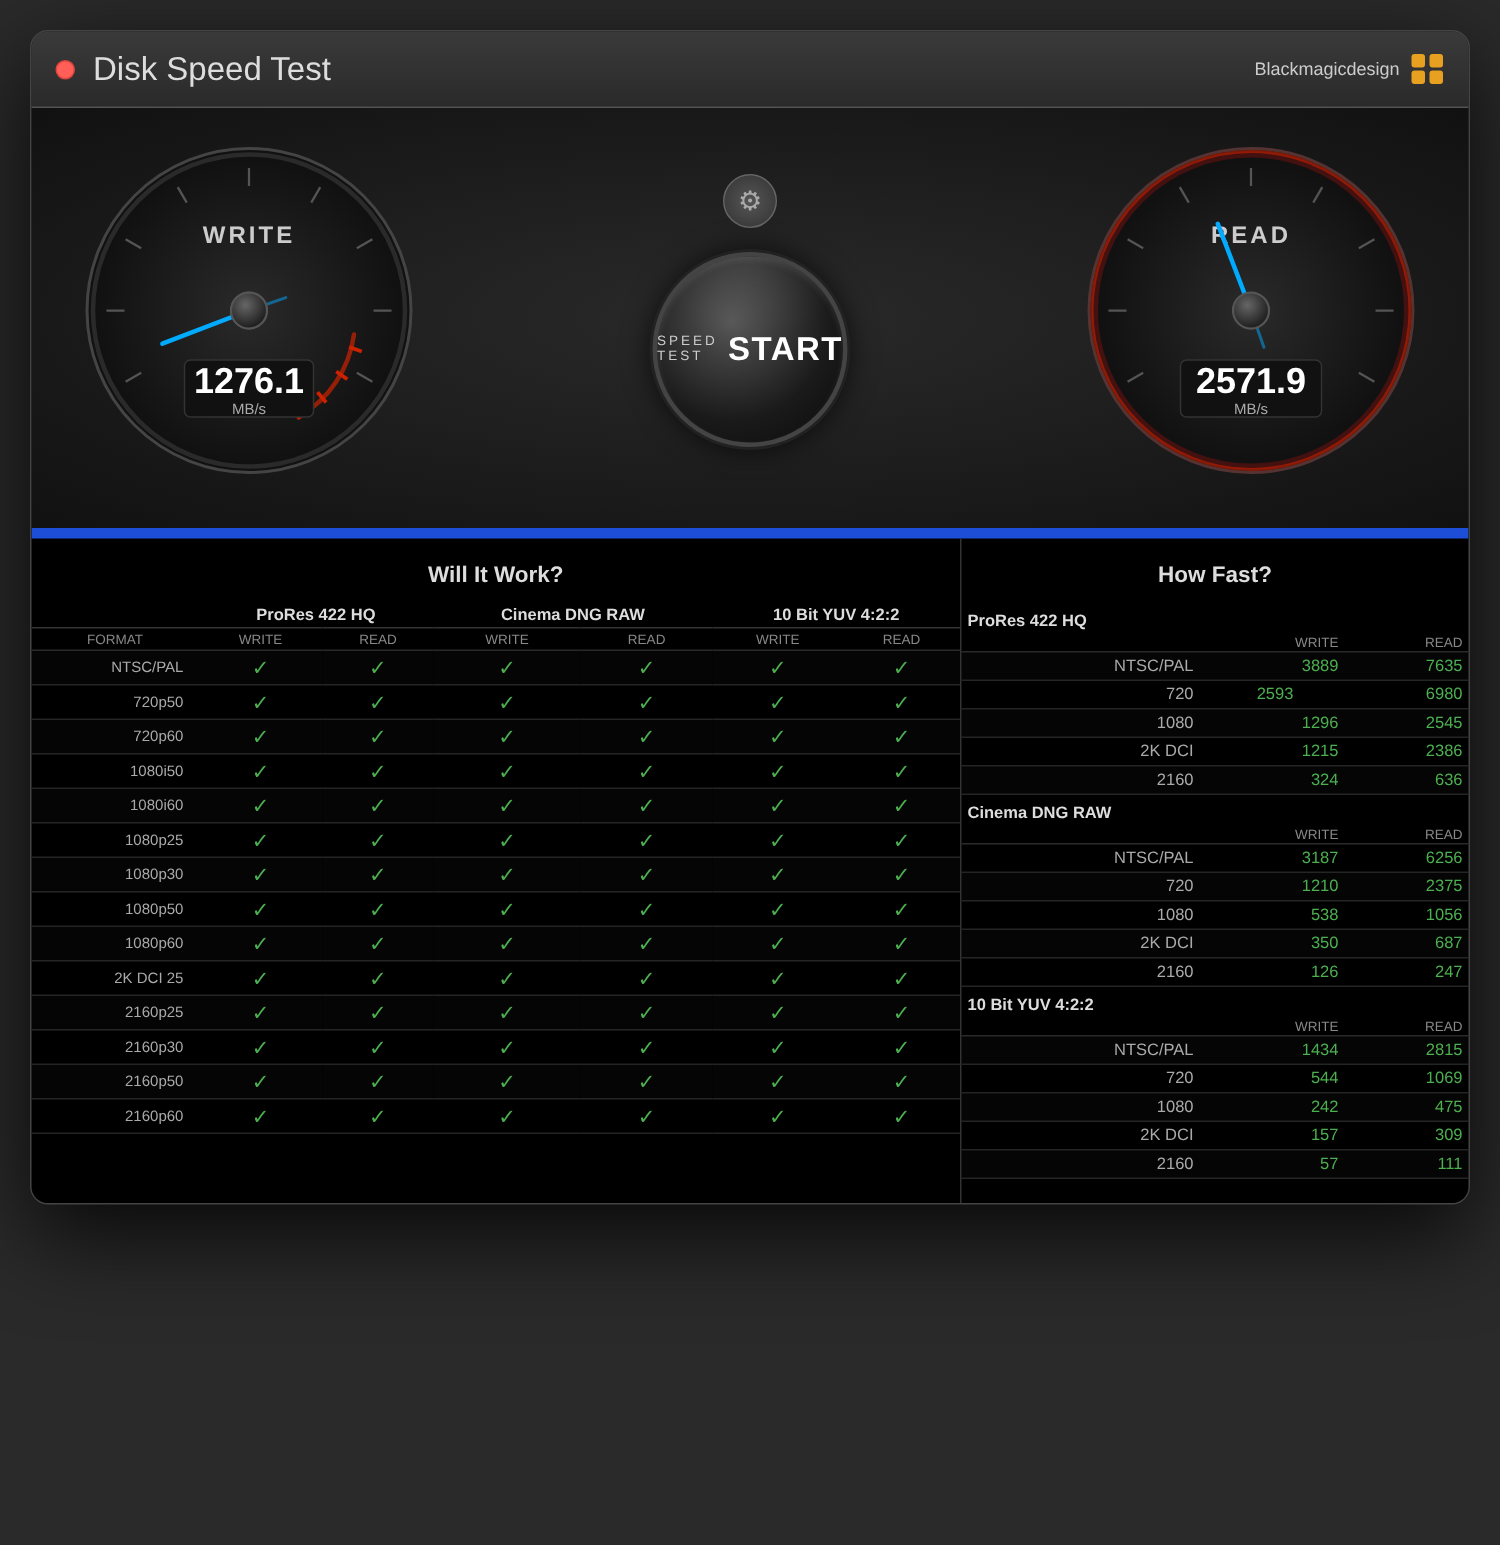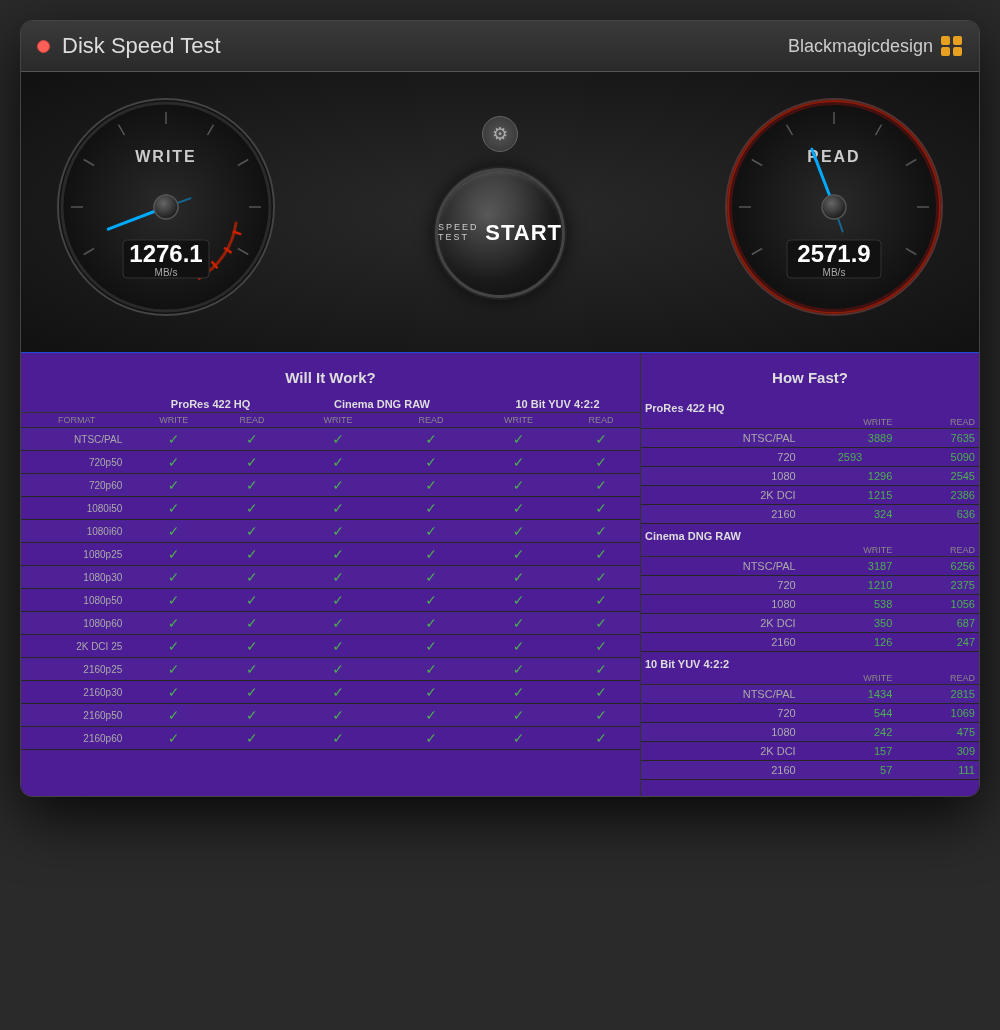--- a/index.html
+++ b/index.html
@@ -40,21 +40,21 @@
       color: #ddd;
       margin-left: 12px;
     }
     .brand-logo {
       display: flex;
       align-items: center;
       gap: 8px;
     }
     .brand-name {
       color: #ccc;
-      font-size: 18px;
+      font-size: 12px;
       font-weight: 300;
     }
     .brand-icon {
       display: grid;
       grid-template-columns: 1fr 1fr;
       gap: 2px;
       width: 22px;
     }
     .brand-icon span {
       width: 9px; height: 9px;
@@ -137,23 +137,23 @@
       margin-bottom: 2px;
     }
     .start-label-main {
       font-size: 22px;
       font-weight: bold;
       color: #fff;
       letter-spacing: 1px;
     }
     
     .results-section {
-      background: #4c1d95;
-      display: flex;
-      border-top: 1px solid #1d4ed8;
+      background: #000000;
+      display: flex;
+      border-top: 7px solid #1d4ed8;
     }
     .will-it-work {
       flex: 0 0 620px;
       border-right: 1px solid #333;
       padding: 16px 0;
     }
     .how-fast {
       flex: 1;
       padding: 16px 0;
     }
@@ -532,21 +532,21 @@
               <td style="text-align: right;">READ</td>
             </tr>
             <tr class="hf-data-row">
               <td style="text-align: right; color: rgb(170, 170, 170);">NTSC/PAL</td>
               <td class="hf-write" style="color: rgb(76, 175, 80);">3889</td>
               <td class="hf-read" style="color: rgb(76, 175, 80);">7635</td>
             </tr>
             <tr class="hf-data-row">
               <td style="text-align: right; color: rgb(170, 170, 170);">720</td>
               <td class="hf-write" style="color: rgb(76, 175, 80); text-align: center;">2593</td>
-              <td class="hf-read" style="color: rgb(76, 175, 80);">5090</td>
+              <td class="hf-read" style="color: rgb(76, 175, 80);">6980</td>
             </tr>
             <tr class="hf-data-row">
               <td style="text-align: right; color: rgb(170, 170, 170);">1080</td>
               <td class="hf-write" style="color: rgb(76, 175, 80);">1296</td>
               <td class="hf-read" style="color: rgb(76, 175, 80);">2545</td>
             </tr>
             <tr class="hf-data-row">
               <td style="text-align: right; color: rgb(170, 170, 170);">2K DCI</td>
               <td class="hf-write" style="color: rgb(76, 175, 80);">1215</td>
               <td class="hf-read" style="color: rgb(76, 175, 80);">2386</td>

